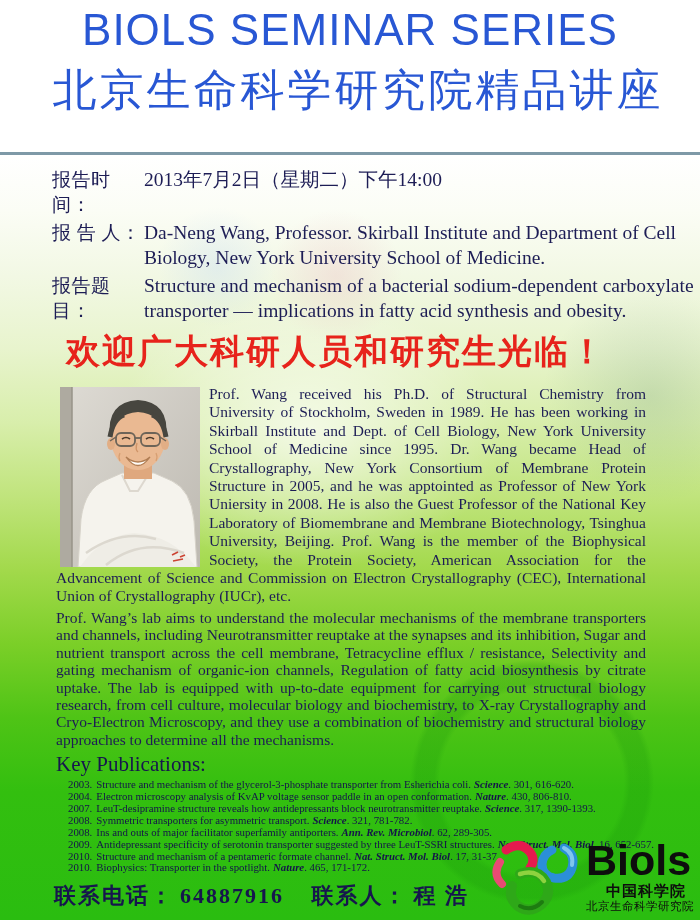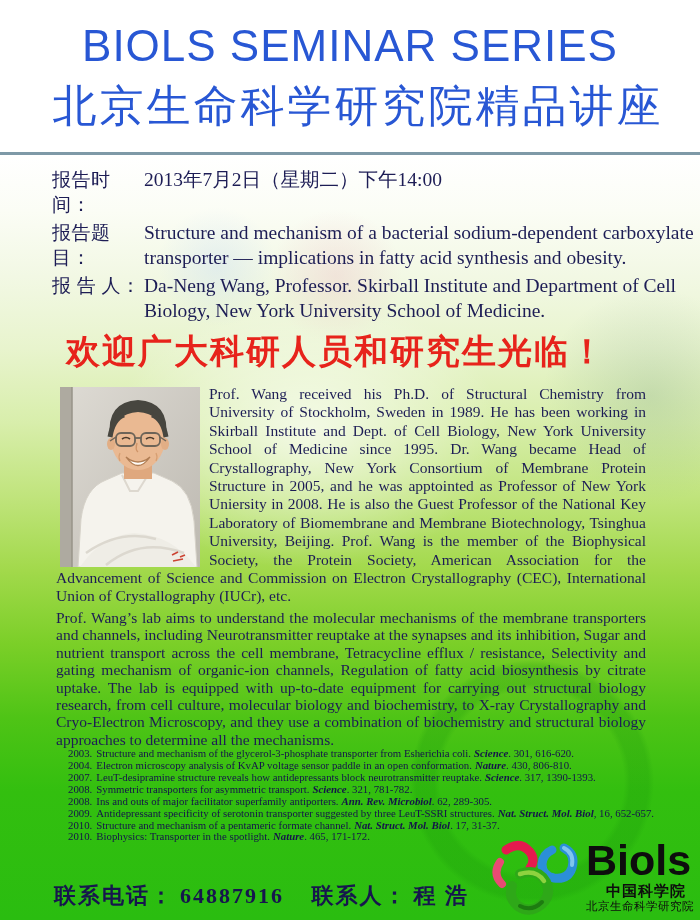--- a/index.html
+++ b/index.html
@@ -8,21 +8,21 @@
     font-family:"Liberation Serif","DejaVu Serif",serif;
     background:
       radial-gradient(circle 150px at 93% 43%, rgba(105,145,125,.22), rgba(105,145,125,0) 72%),
       radial-gradient(circle 95px at 48% 30%, rgba(238,195,200,.38), rgba(238,195,200,0) 70%),
       radial-gradient(circle 85px at 31% 29%, rgba(190,215,245,.32), rgba(190,215,245,0) 70%),
       radial-gradient(ellipse 270px 190px at 44% 47%, rgba(255,255,255,.72), rgba(255,255,255,0) 72%),
       radial-gradient(circle at 76% 85%, rgba(22,145,10,0) 92px, rgba(22,145,10,.22) 98px, rgba(22,145,10,.22) 116px, rgba(22,145,10,0) 122px),
       linear-gradient(180deg,#ffffff 0%,#ffffff 17%,#fbfdf5 23%,#f2f8e4 30%,#e8f4cd 38%,#d8eeab 46%,#c0e47c 54%,#a2d94b 62%,#7bcf28 70%,#4fc416 78%,#33bf0f 86%,#2abd10 100%);
   }
   .header{height:152px;background:#fff;border-bottom:3px solid #7e99a7;text-align:center;}
-  .title-en{padding-top:20px;font-family:"Liberation Sans","DejaVu Sans",sans-serif;font-size:44px;line-height:52px;color:#2857d4;letter-spacing:1px;}
+  .title-en{padding-top:4px;font-family:"Liberation Sans","DejaVu Sans",sans-serif;font-size:44px;line-height:52px;color:#2857d4;letter-spacing:1px;}
   .title-cn{margin-top:6px;font-family:"Liberation Sans","DejaVu Sans",sans-serif;font-size:44px;line-height:56px;color:#2857d4;letter-spacing:3px;padding-left:16px;}
   .info{padding:12px 0 0 52px;color:#1d1d55;}
   .info-row{display:flex;margin-bottom:3px;}
   .info-label{flex:none;width:92px;font-size:19px;line-height:25px;letter-spacing:.5px;}
   .info-value{width:558px;font-size:19.5px;line-height:25px;}
   .welcome{margin:6px 0 0 66px;font-size:34px;line-height:46px;font-weight:bold;color:#e7231b;letter-spacing:2px;}
   .bio{margin:10px 54px 0 56px;color:#1d1d55;font-size:15.5px;line-height:18.4px;text-align:justify;}
   .photo-wrap{float:left;width:140px;height:180px;margin:2px 9px 2px 4px;}
   .photo-wrap svg{display:block;width:140px;height:180px;}
   .para2{margin-top:3px;line-height:17.4px;}
@@ -49,26 +49,26 @@
     <div class="title-en">BIOLS SEMINAR SERIES</div>
     <div class="title-cn">北京生命科学研究院精品讲座</div>
   </div>
 
   <div class="info">
     <div class="info-row">
       <div class="info-label">报告时间：</div>
       <div class="info-value">2013年7月2日（星期二）下午14:00</div>
     </div>
     <div class="info-row">
+      <div class="info-label">报 告 人：</div>
+      <div class="info-value">Da-Neng Wang, Professor. Skirball Institute and Department of Cell Biology, New York University School of Medicine.</div>
+    </div>
+    <div class="info-row">
       <div class="info-label">报告题目：</div>
       <div class="info-value">Structure and mechanism of a bacterial sodium-dependent carboxylate transporter — implications in fatty acid synthesis and obesity.</div>
-    </div>
-    <div class="info-row">
-      <div class="info-label">报 告 人：</div>
-      <div class="info-value">Da-Neng Wang, Professor. Skirball Institute and Department of Cell Biology, New York University School of Medicine.</div>
     </div>
   </div>
 
   <div class="welcome">欢迎广大科研人员和研究生光临！</div>
 
   <div class="bio">
     <div class="photo-wrap">
       <svg viewBox="0 0 140 180" xmlns="http://www.w3.org/2000/svg">
         <defs>
           <linearGradient id="bg" x1="0" y1="0" x2="1" y2="1">
@@ -103,20 +103,21 @@
         <path d="M26,166 Q60,142 96,152" fill="none" stroke="#dcd8cf" stroke-width="2.5"></path>
         <path d="M46,178 Q80,150 124,166" fill="none" stroke="#dcd8cf" stroke-width="2.5"></path>
         <path d="M112,168 l6,-3 M120,170 l5,-2 M113,174 l10,-2" stroke="#cc4433" stroke-width="1.6" fill="none"></path>
       </svg>
     </div>
     <span>Prof. Wang received his Ph.D. of Structural Chemistry from University of Stockholm, Sweden in 1989. He has been working in Skirball Institute and Dept. of Cell Biology, New York University School of Medicine since 1995. Dr. Wang became Head of Crystallography, New York Consortium of Membrane Protein Structure in 2005, and he was apptointed as Professor of New York Uniersity in 2008. He is also the Guest Professor of the National Key Laboratory of Biomembrane and Membrane Biotechnology, Tsinghua University, Beijing. Prof. Wang is the member of the Biophysical Society, the Protein Society, American Association for the Advancement of Science and Commission on Electron Crystallography (CEC), International Union of Crystallography (IUCr), etc.</span>
   </div>
 
   <div class="bio para2">Prof. Wang’s lab aims to understand the molecular mechanisms of the membrane transporters and channels, including Neurotransmitter reuptake at the synapses and its inhibition, Sugar and nutrient transport across the cell membrane, Tetracycline efflux / resistance, Selectivity and gating mechanism of organic-ion channels, Regulation of fatty acid biosynthesis by citrate uptake. The lab is equipped with up-to-date equipment for carrying out structural biology research, from cell culture, molecular biology and biochemistry, to X-ray Crystallography and Cryo-Electron Microscopy, and they use a combination of biochemistry and structural biology approaches to determine all the mechanisms.</div>
 
+  <div class="pubs-heading">Key Publications:</div>
 
   <div class="pubs">
 
       <div class="pub"><span class="year">2003.</span><span class="ptext">Structure and mechanism of the glycerol-3-phosphate transporter from Esherichia coli.</span><span class="journal">Science</span><span class="ref">. 301, 616-620.</span></div>
 
       <div class="pub"><span class="year">2004.</span><span class="ptext">Electron microscopy analysis of KvAP voltage sensor paddle in an open conformation.</span><span class="journal">Nature</span><span class="ref">. 430, 806-810.</span></div>
 
       <div class="pub"><span class="year">2007.</span><span class="ptext">LeuT-desipramine structure reveals how antidepressants block neurotransmitter reuptake.</span><span class="journal">Science</span><span class="ref">. 317, 1390-1393.</span></div>
 
       <div class="pub"><span class="year">2008.</span><span class="ptext">Symmetric transporters for asymmetric transport.</span><span class="journal">Science</span><span class="ref">. 321, 781-782.</span></div>

